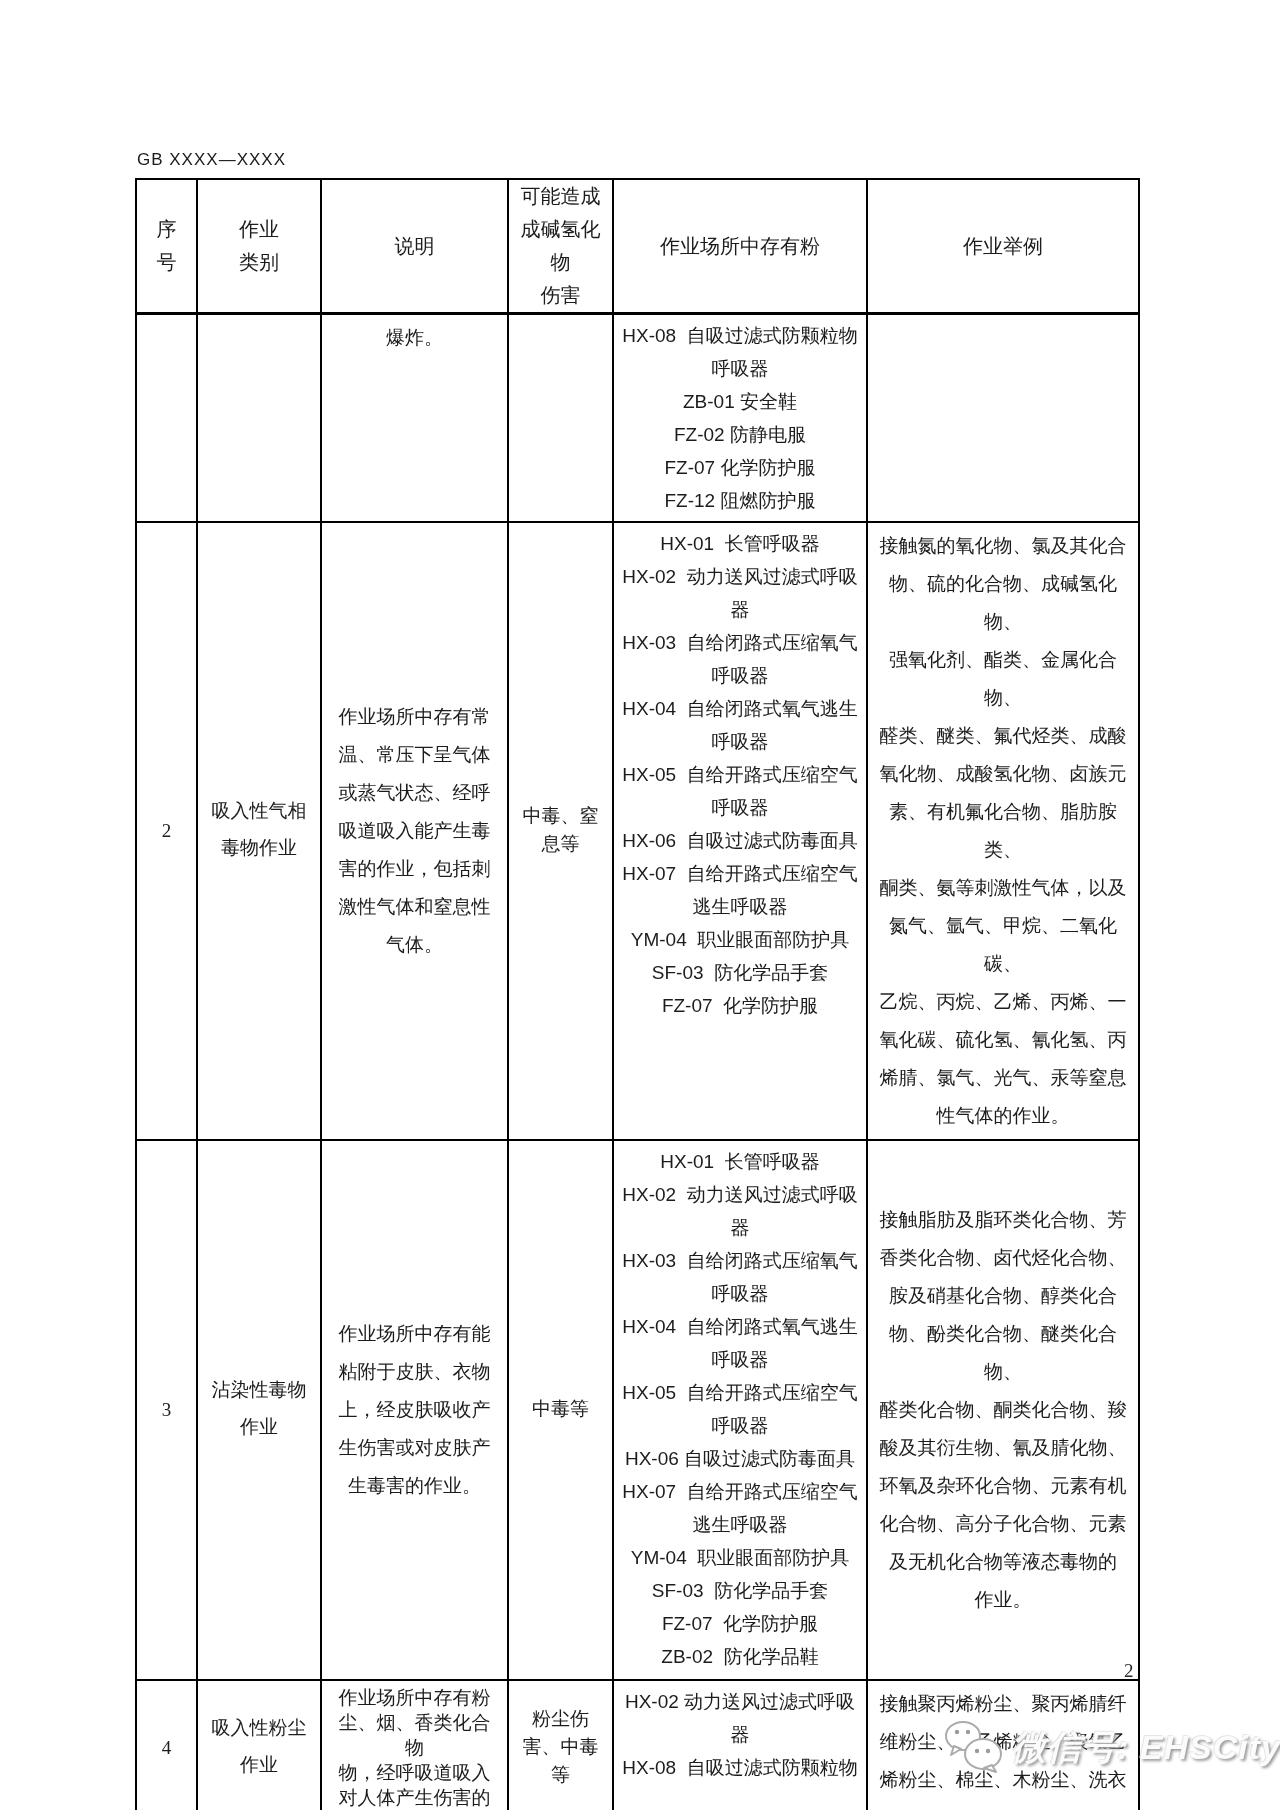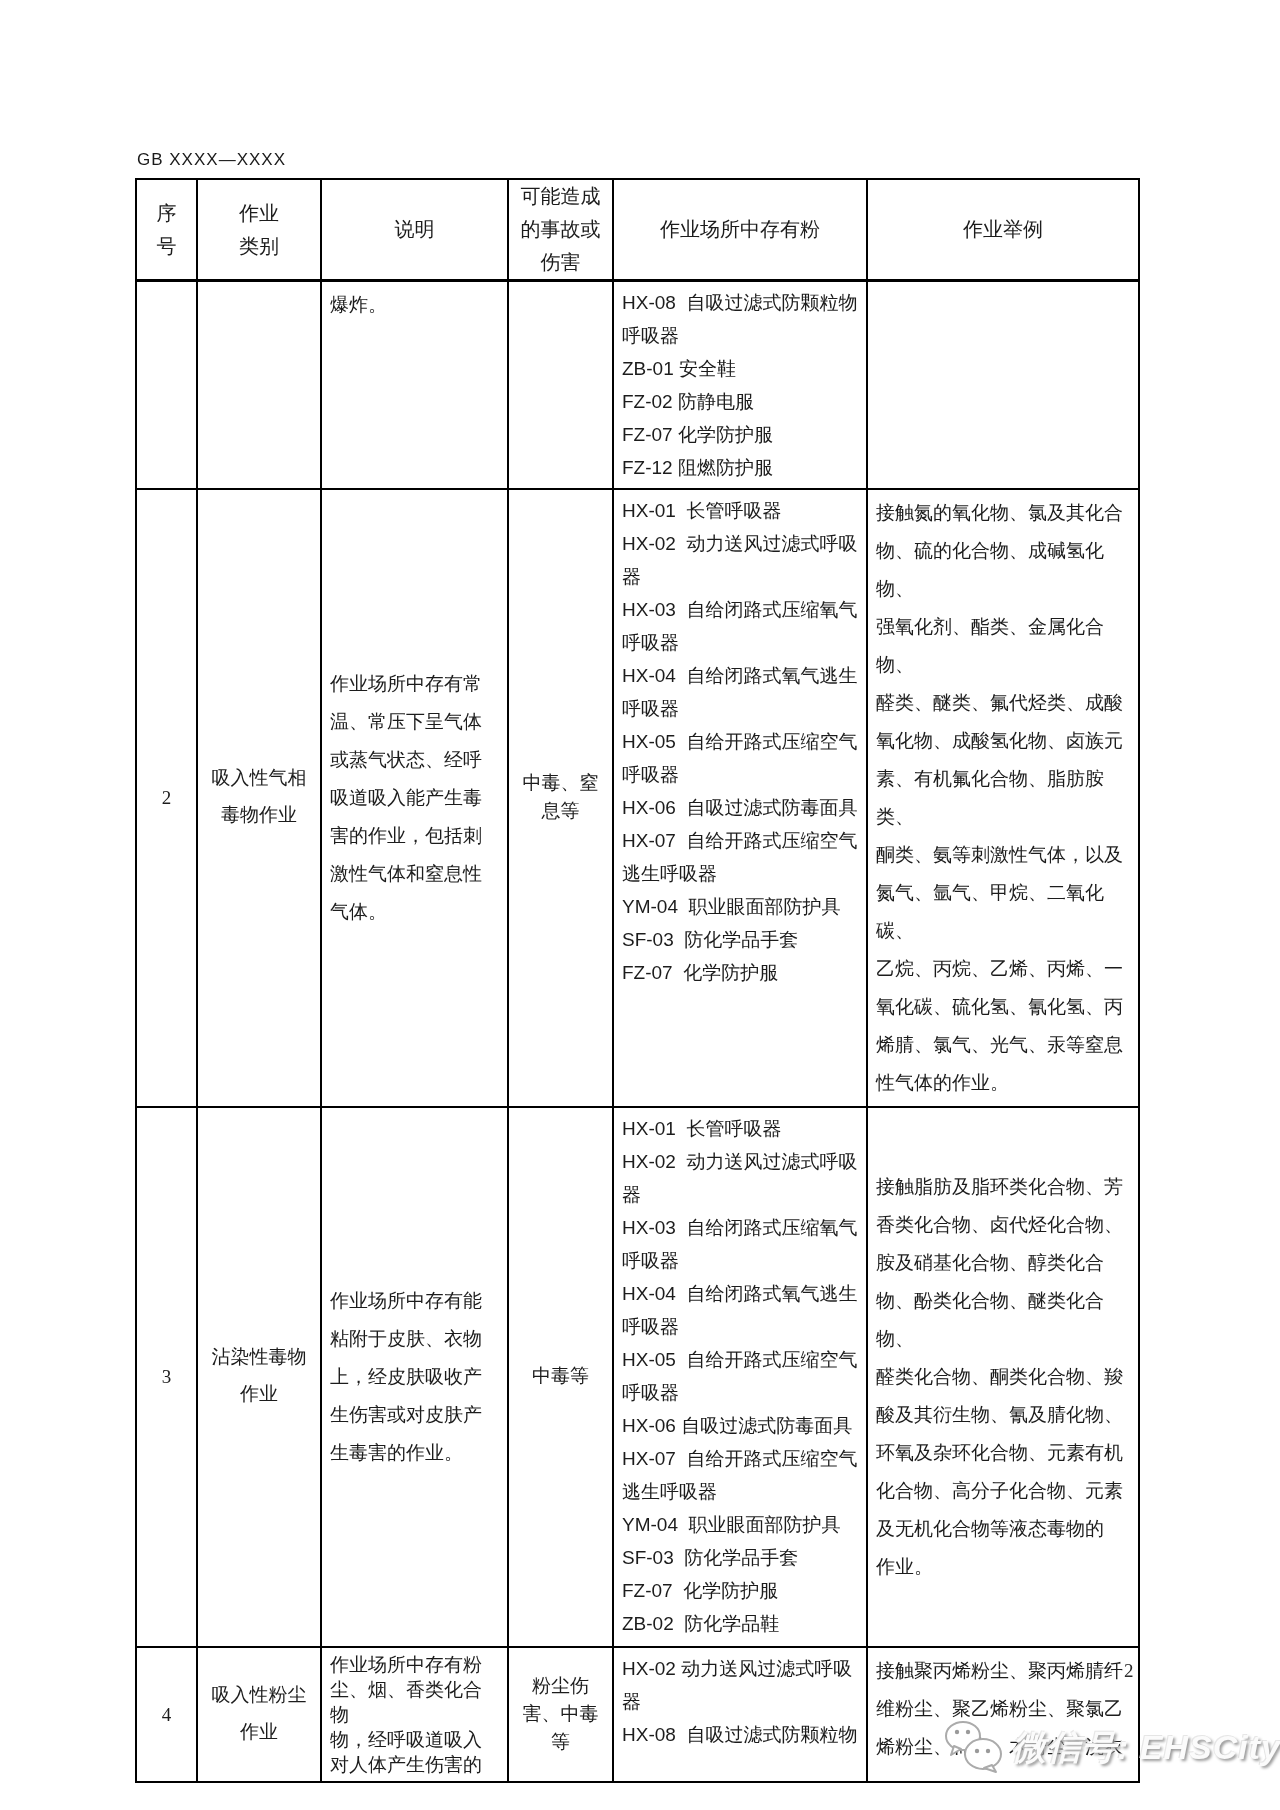--- a/index.html
+++ b/index.html
@@ -42,20 +42,21 @@
   .gb-table col.c-examples { width: 272px; }
 
   .gb-table th, .gb-table td {
     border: 2px solid #000;
     font-size: 19px;
     color: #1c1c1c;
     white-space: pre-wrap;
     word-break: break-all;
     padding: 4px 8px;
     font-weight: normal;
+    text-align: center;
   }
   .gb-table thead th {
     border-bottom-width: 3px;
     text-align: center;
     vertical-align: middle;
     line-height: 33px;
     font-size: 20px;
     padding: 0 2px;
   }
   .v-top { vertical-align: top; }
@@ -131,21 +132,21 @@
         <col class="c-examples">
     </colgroup>
     <thead>
       <tr style="height:100px">
         <th>序
 号</th>
         <th>作业
 类别</th>
         <th>说明</th>
         <th>可能造成
-的事故或
+成碱氢化物
 伤害</th>
         <th>作业场所中存有粉</th>
         <th>作业举例</th>
       </tr>
     </thead>
     <tbody>
       <tr style="height:199px">
         <td class="cell-seq v-top"></td>
         <td class="cell-category v-top"></td>
         <td class="cell-desc v-top">爆炸。</td>

